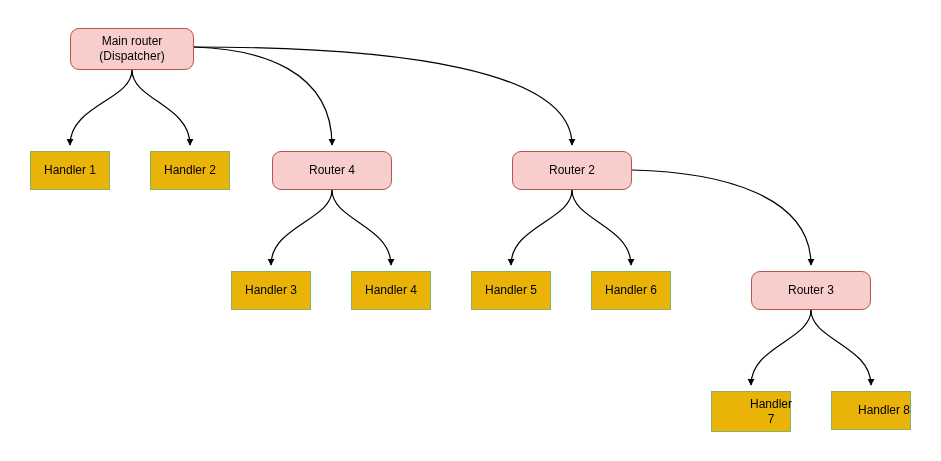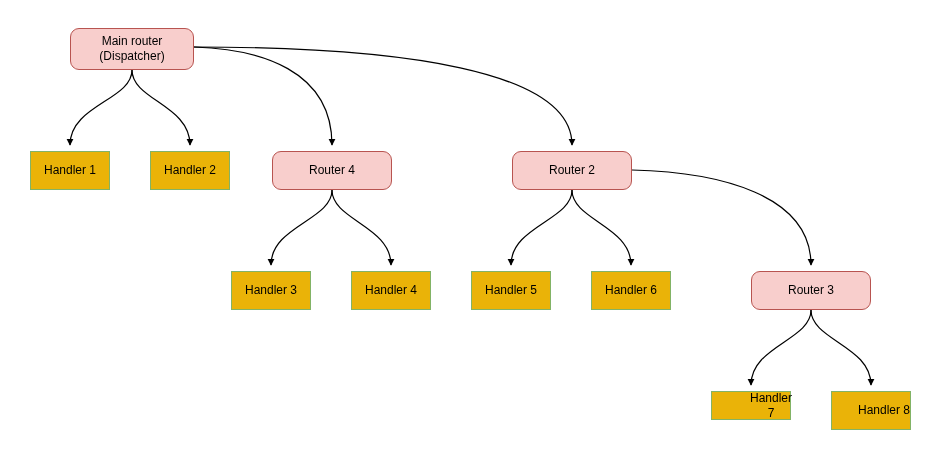--- a/index.html
+++ b/index.html
@@ -82,16 +82,16 @@
 (Dispatcher)</span></div>
       <div class="node handler" style="left: 30px; top: 151px; width: 80px; height: 39px;"><span class="node-label">Handler 1</span></div>
       <div class="node handler" style="left: 150px; top: 151px; width: 80px; height: 39px;"><span class="node-label">Handler 2</span></div>
       <div class="node router" style="left: 272px; top: 151px; width: 120px; height: 39px;"><span class="node-label">Router 4</span></div>
       <div class="node router" style="left: 512px; top: 151px; width: 120px; height: 39px; border-radius: 9px;"><span class="node-label">Router 2</span></div>
       <div class="node handler" style="left: 231px; top: 271px; width: 80px; height: 39px;"><span class="node-label">Handler 3</span></div>
       <div class="node handler" style="left: 351px; top: 271px; width: 80px; height: 39px; text-align: right;"><span class="node-label">Handler 4</span></div>
       <div class="node handler" style="left: 471px; top: 271px; width: 80px; height: 39px;"><span class="node-label">Handler 5</span></div>
       <div class="node handler" style="left: 591px; top: 271px; width: 80px; height: 39px;"><span class="node-label">Handler 6</span></div>
       <div class="node router" style="left: 751px; top: 271px; width: 120px; height: 39px;"><span class="node-label">Router 3</span></div>
-      <div class="node handler" style="left: 711px; top: 391px; width: 80px; height: 29px; padding-left: 40px;"><span class="node-label">Handler 7</span></div>
+      <div class="node handler" style="left: 711px; top: 391px; width: 80px; height: 41px; padding-left: 40px;"><span class="node-label">Handler 7</span></div>
       <div class="node handler" style="left: 831px; top: 391px; width: 80px; height: 39px; justify-content: flex-end;"><span class="node-label">Handler 8</span></div>
     </div>
 </div>
 
 </body></html>

